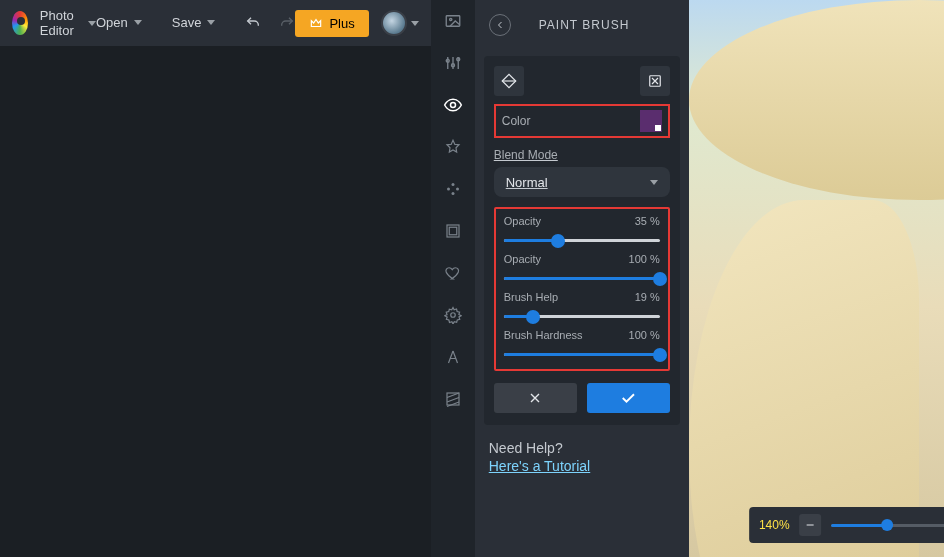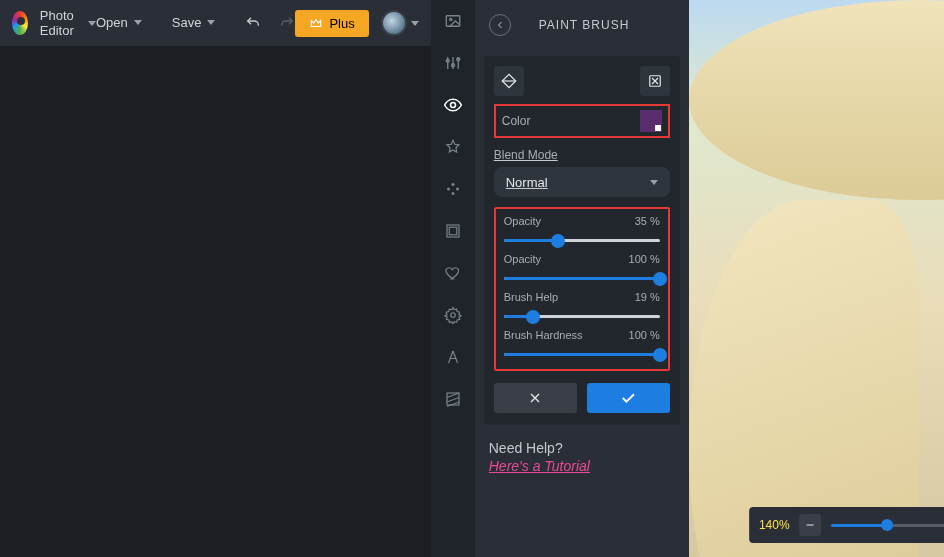--- a/index.html
+++ b/index.html
@@ -51,21 +51,21 @@
   .slider-head { display:flex; justify-content:space-between; font-size:11px; color:#a8adb3; }
   .slider-track { position:relative; height:14px; margin-top:6px; }
   .slider-line { position:absolute; top:6px; left:0; right:0; height:3px; background:#cfd3d8; border-radius:2px; }
   .slider-fill { position:absolute; top:6px; left:0; height:3px; background:#1e7de0; border-radius:2px; }
   .slider-thumb { position:absolute; top:1px; width:14px; height:14px; border-radius:50%; background:#1e7de0; transform:translateX(-50%); cursor:pointer; }
   .action-row { display:flex; gap:10px; margin-top:12px; }
   .act-btn { flex:1; height:30px; border-radius:3px; display:flex; align-items:center; justify-content:center; cursor:pointer; }
   .act-cancel { background:#3a3f47; color:#e3e6ea; }
   .act-apply { background:#1e7de0; color:#fff; }
   .help { margin:14px 14px 0 14px; font-size:14px; line-height:18px; }
-  .help a { color:#ec4899; text-decoration:underline; cursor:pointer;font-style:italic; }
+  .help a { color:#7dd3fc; text-decoration:underline; cursor:pointer; }
 
   
   .canvas-area { flex:1; position:relative; background: linear-gradient(to bottom, #bcd9f0 0%, #dfe9d0 20%, #e9dcb9 55%, #d6c8a1 100%); overflow:hidden; }
   .grass { position:absolute; }
   .grass.g1 { width:6px; height:300px; background:linear-gradient(#d9cc92,#b9a967); left:300px; top:280px; transform:rotate(-12deg); border-radius:3px; }
   .grass.g2 { width:5px; height:260px; background:linear-gradient(#d9cc92,#b9a967); left:340px; top:290px; transform:rotate(6deg); border-radius:3px; }
   .grass.g3 { width:7px; height:320px; background:linear-gradient(#d9cc92,#b9a967); left:372px; top:230px; transform:rotate(-3deg); border-radius:3px; }
   .head-shape { position:absolute; left:460px; top:-40px; width:560px; height:560px; border-radius:50%; background:radial-gradient(circle at 45% 35%, #f4e9c7 0%, #ead9a6 50%, #cbb57e 90%); }
   .face { position:absolute; left:540px; top:20px; width:300px; height:380px; background:#f4d9c5; border-radius:48% 48% 46% 46% / 55% 55% 46% 46%; box-shadow:inset -30px -20px 50px rgba(180,120,90,0.25); }
   .neck { position:absolute; left:630px; top:360px; width:150px; height:160px; background:#edc9b3; border-radius:20px; }

